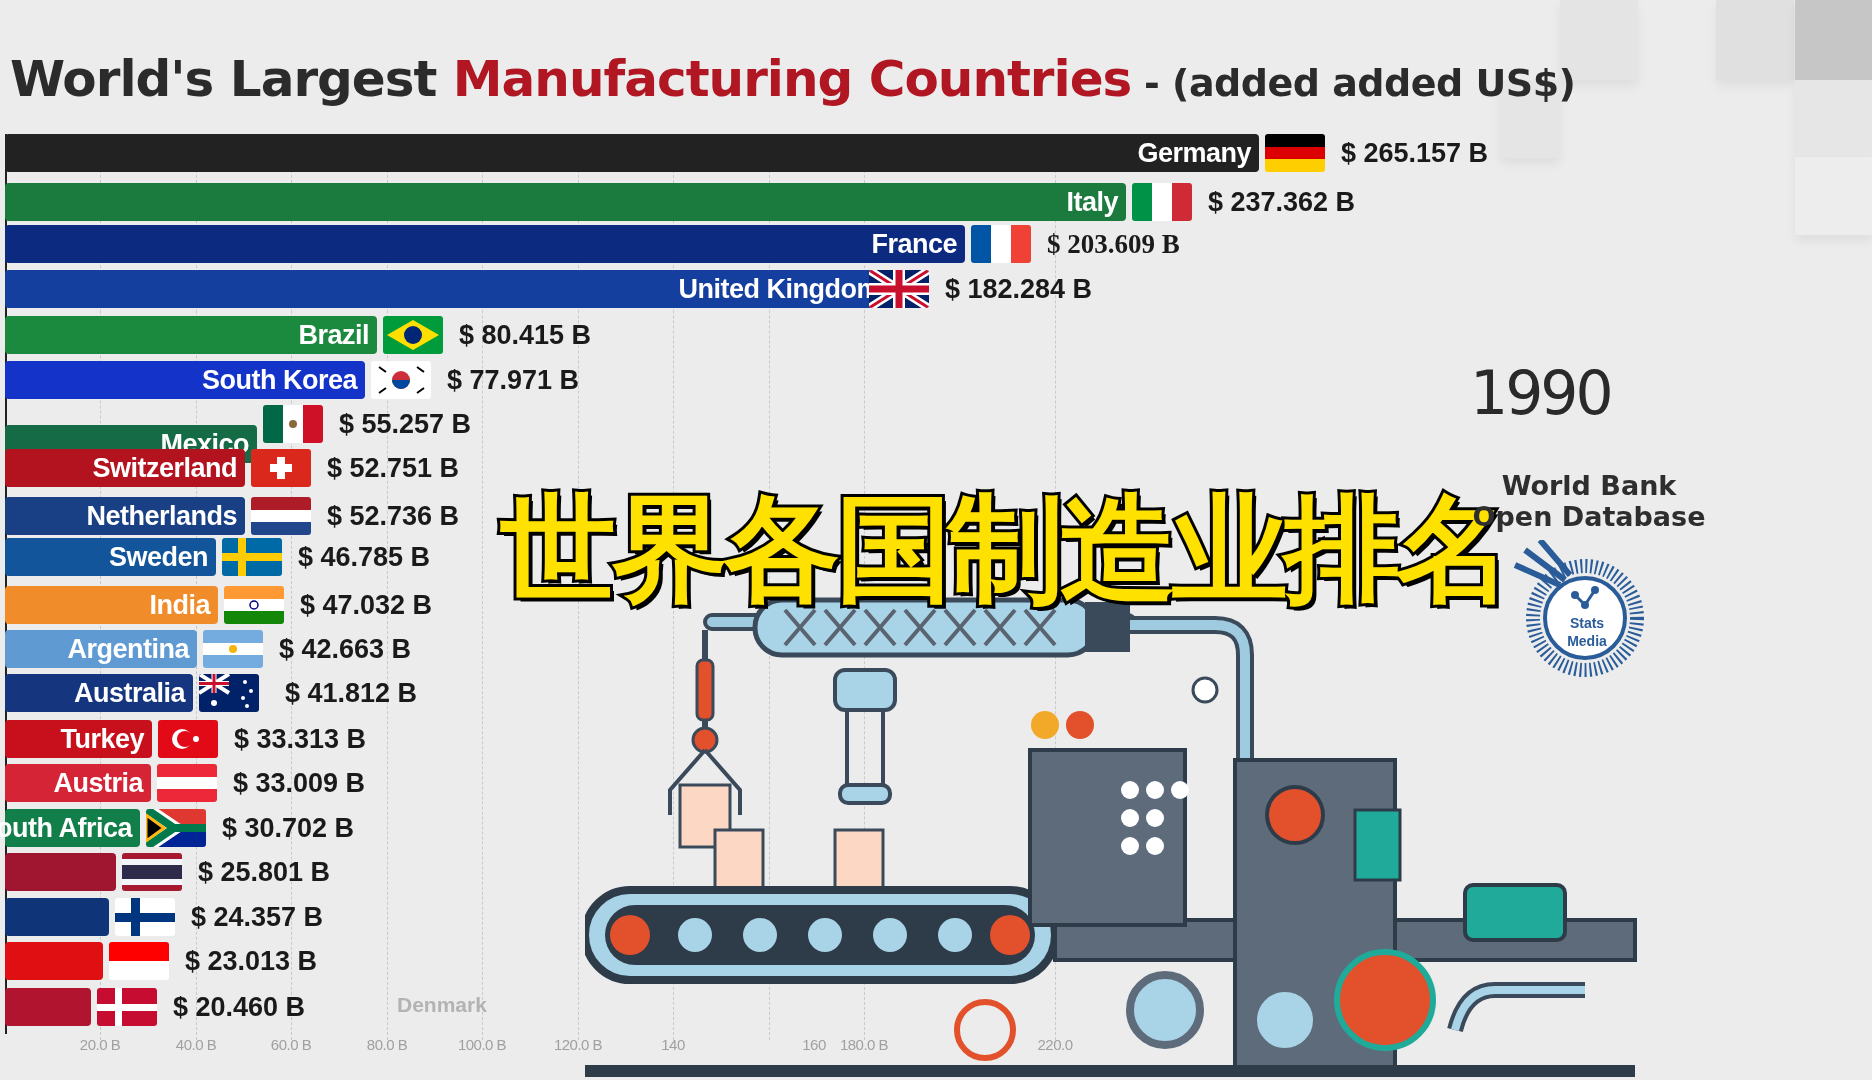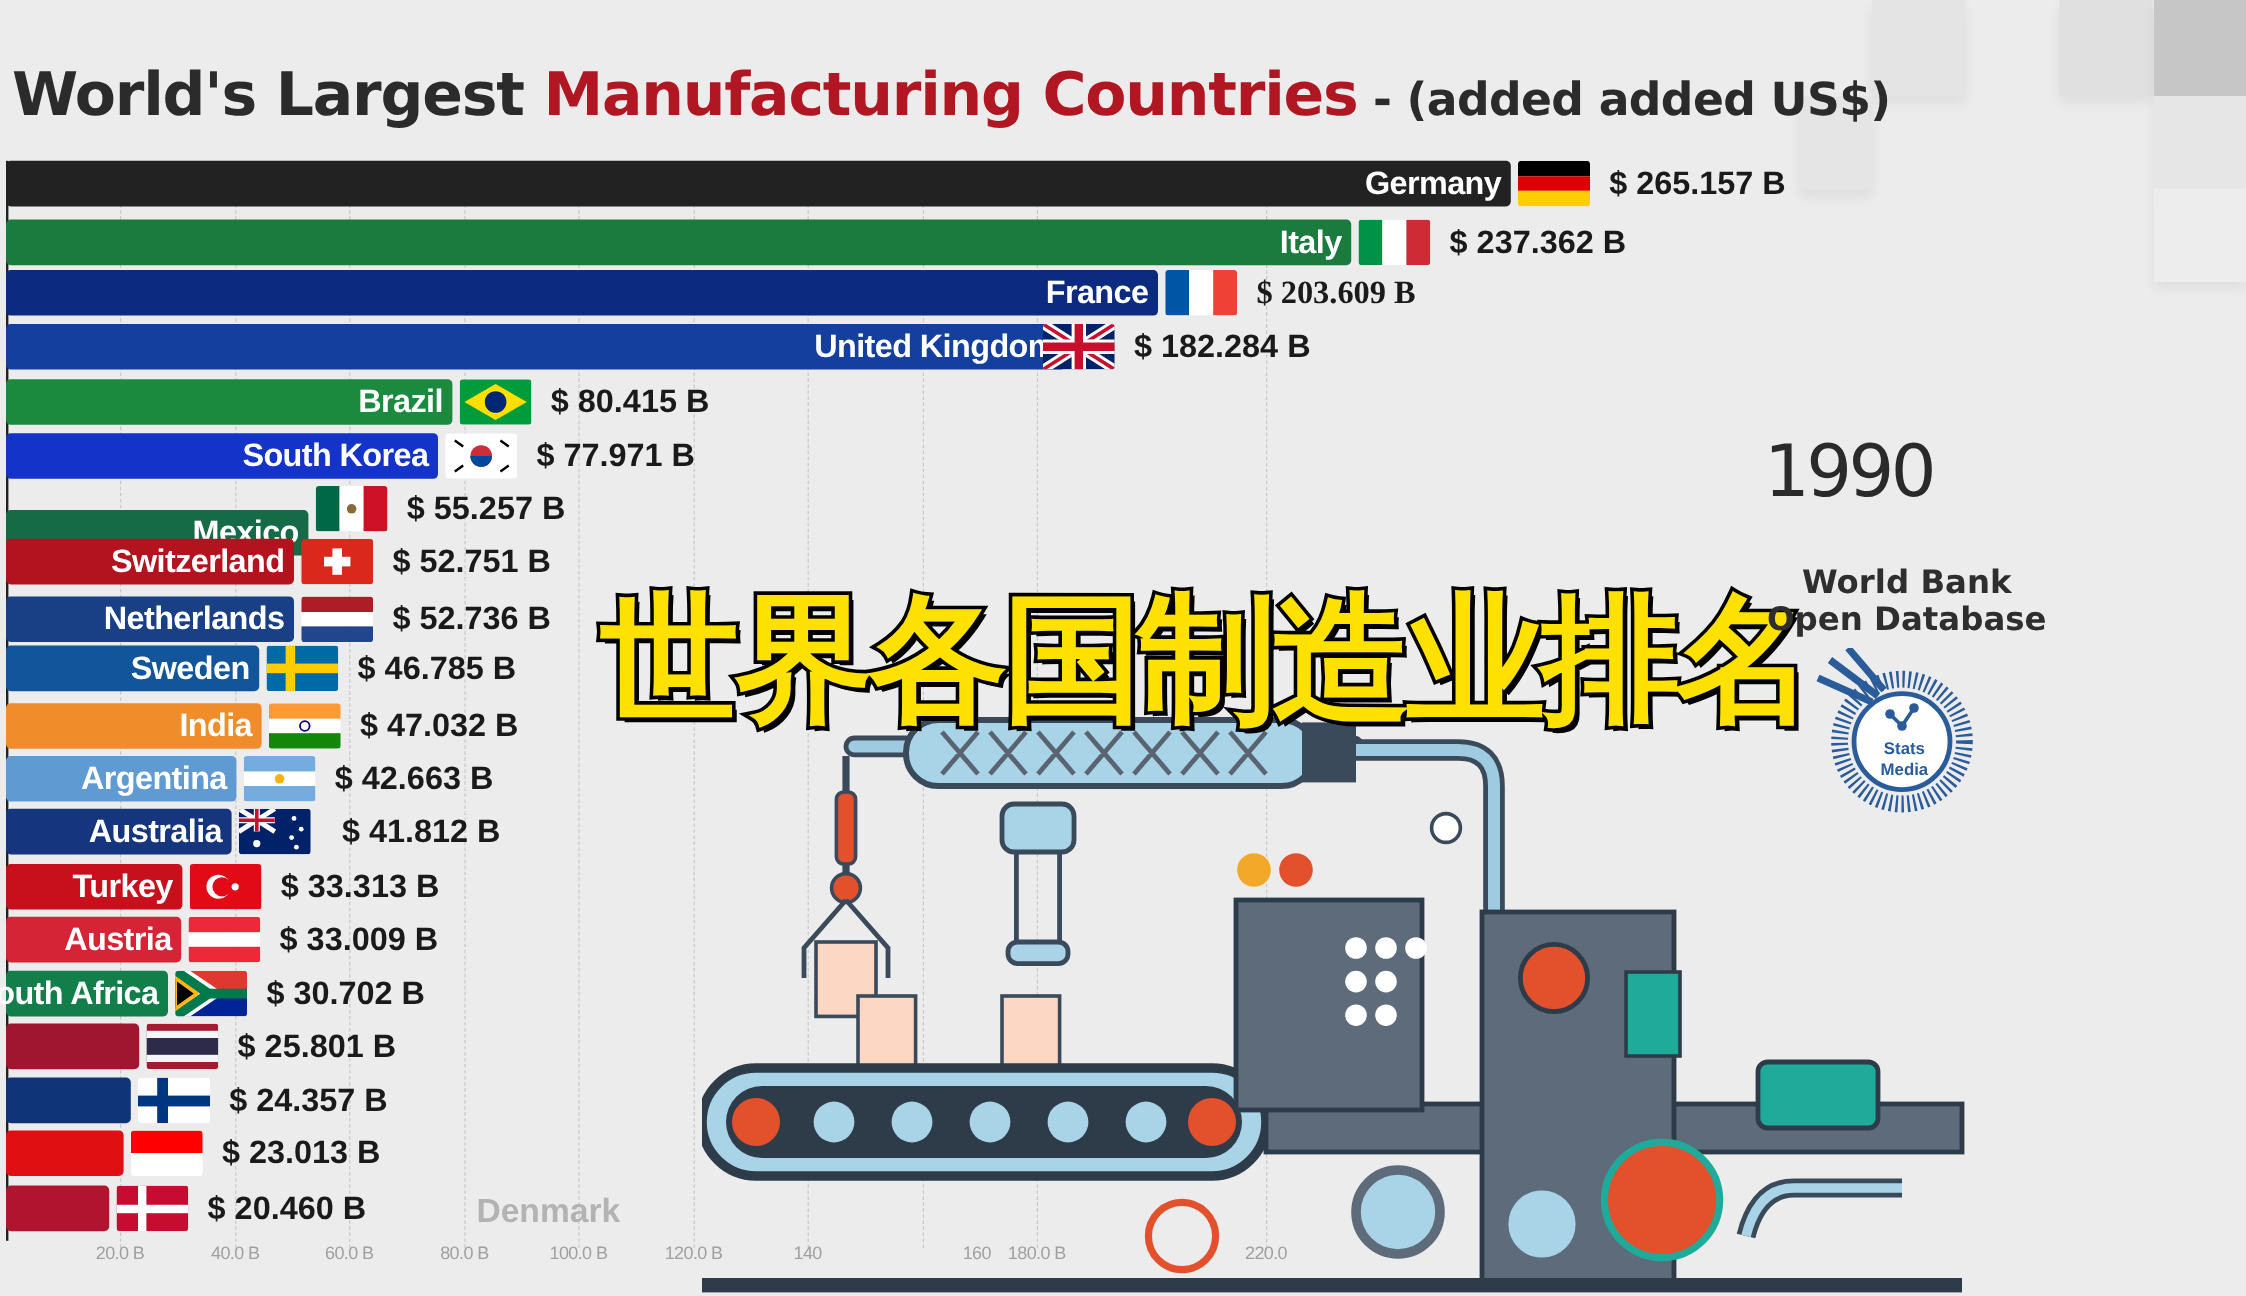--- a/index.html
+++ b/index.html
@@ -9,21 +9,21 @@
   .title .red { color:#b01722; }
   .title .sub { font-size:38px; letter-spacing:-0.5px; }
   .grid { position:absolute; top:140px; height:900px; border-left:1px dashed #c9c9c9; }
   .tick { position:absolute; top:1036px; font-size:15px; color:#a0a0a0; transform:translateX(-50%); white-space:nowrap; letter-spacing:-0.5px; }
   .axisline { position:absolute; left:5px; top:134px; width:2px; height:900px; background:#222; }
   .row { position:absolute; left:5px; height:40px; }
   .bar { position:absolute; left:0; top:0; height:100%; border-radius:4px; }
   .bar .lbl { position:absolute; right:8px; top:50%; transform:translateY(-50%); color:#fff; font-weight:bold; font-size:27px; white-space:nowrap; letter-spacing:-0.5px; }
   .flag { position:absolute; top:0; height:100%; width:60px; border-radius:3px; overflow:hidden; }
   .val { position:absolute; top:50%; transform:translateY(-50%); font-weight:bold; font-size:27px; color:#1a1a1a; white-space:nowrap; }
-  .ghost { position:absolute; left:397px; top:993px; font-size:28px; font-weight:bold; color:#b3b3b3; }
+  .ghost { position:absolute; left:397px; top:993px; font-size:21px; font-weight:bold; color:#b3b3b3; }
   .year { position:absolute; left:1470px; top:358px; font-family:"DejaVu Sans", sans-serif; font-weight:normal; font-size:60px; color:#2a2a2a; letter-spacing:-3px; }
   .source { position:absolute; left:1444px; top:470px; width:290px; text-align:center; font-family:"DejaVu Sans", sans-serif; font-weight:bold; font-size:27px; line-height:31px; color:#2e2e2e; }
   .logo { position:absolute; left:1505px; top:540px; width:150px; height:150px; }
   .overlay { position:absolute; left:500px; top:472px; font-family:"DejaVu Sans", sans-serif; font-weight:900; font-size:116px; color:#ffe100; letter-spacing:-4px; white-space:nowrap;
     -webkit-text-stroke: 6px #000; paint-order: stroke fill; text-shadow: 4px 4px 0 #000; }
   .machine { position:absolute; left:585px; top:590px; width:1100px; height:490px; }
 </style>
 </head>
 <body>
 

